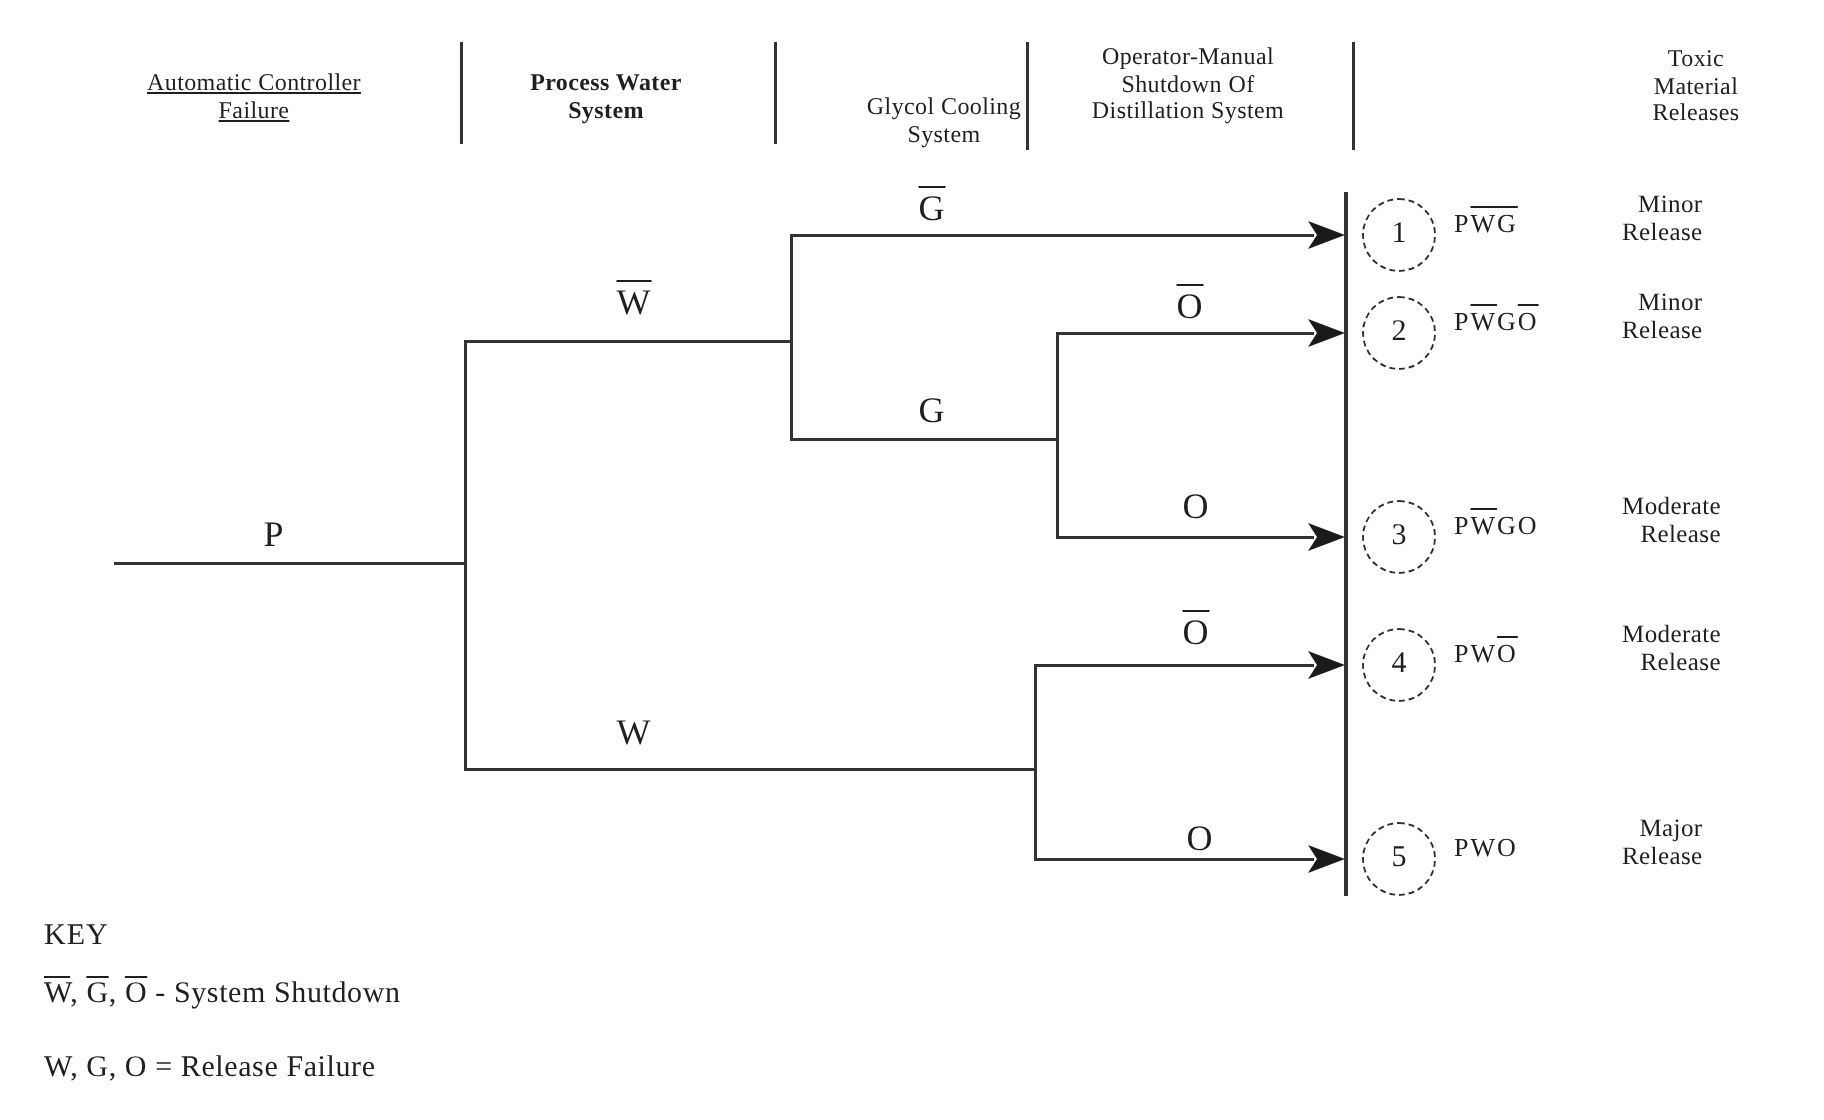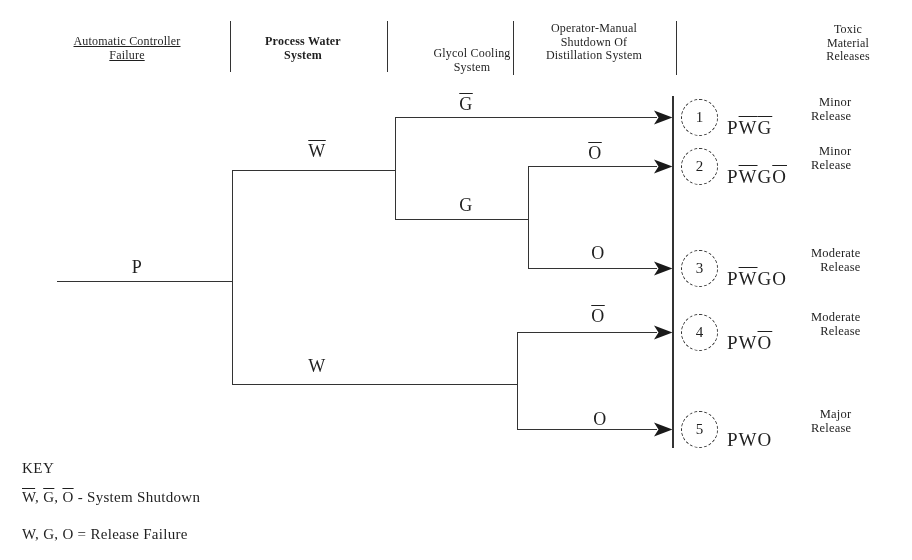--- a/index.html
+++ b/index.html
@@ -34,24 +34,23 @@
     width: 37px;
     height: 37px;
     box-sizing: border-box;
     border: 1.4px dashed #2f2f2f;
     border-radius: 50%;
     text-align: center;
     font-size: 15px;
     line-height: 34px;
   }
   .outcome-seq {
-    font-size: 19px;
+    font-size: 13px;
     letter-spacing: 1px;
     white-space: nowrap;
-    margin-top: 13px;
   }
   .outcome-release {
     font-size: 12.5px;
     line-height: 14px;
     white-space: pre-line;
     letter-spacing: 0.2px;
     text-align: right;
   }
   .key-title { font-size: 15px; letter-spacing: 0.5px; font-family: Liberation Serif, serif; }
   .key-line { font-size: 15px; letter-spacing: 0.3px; white-space: nowrap; }

